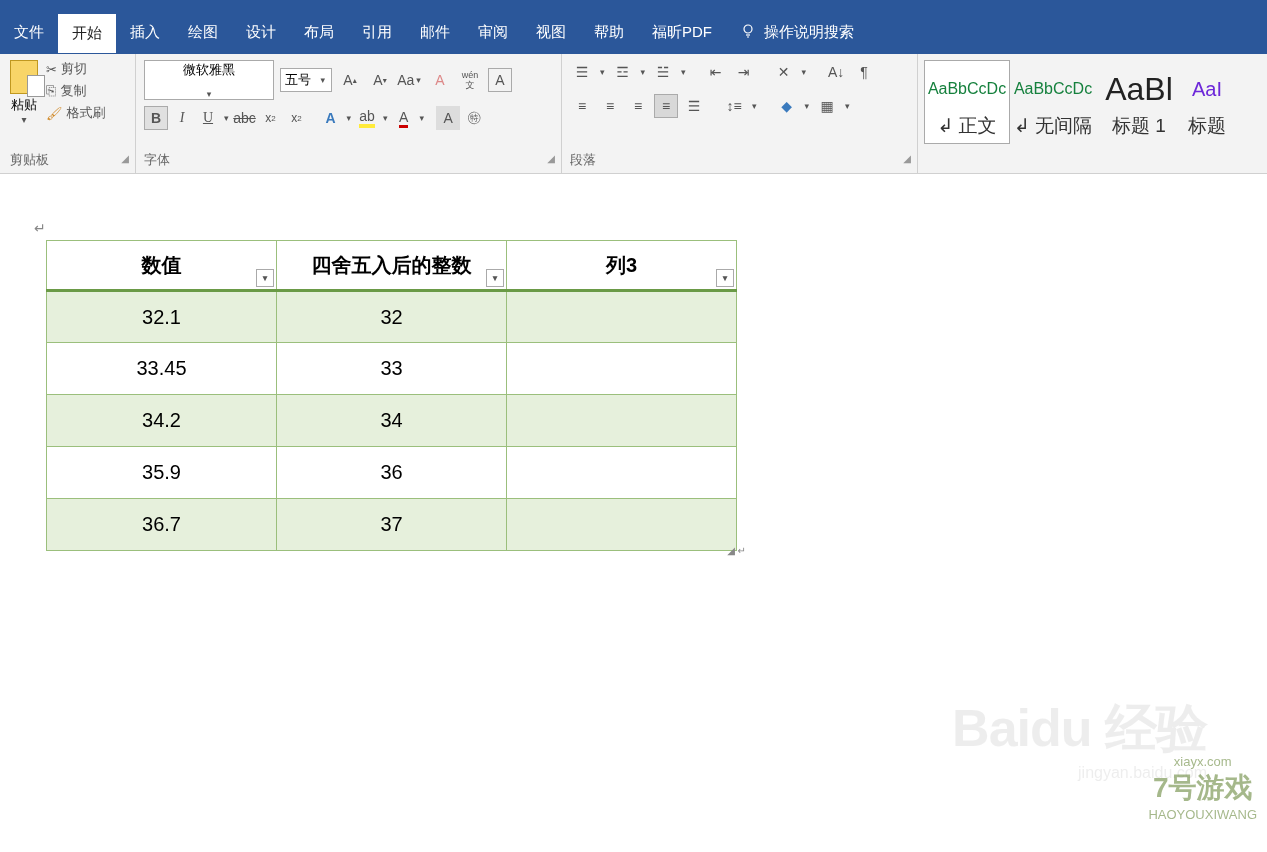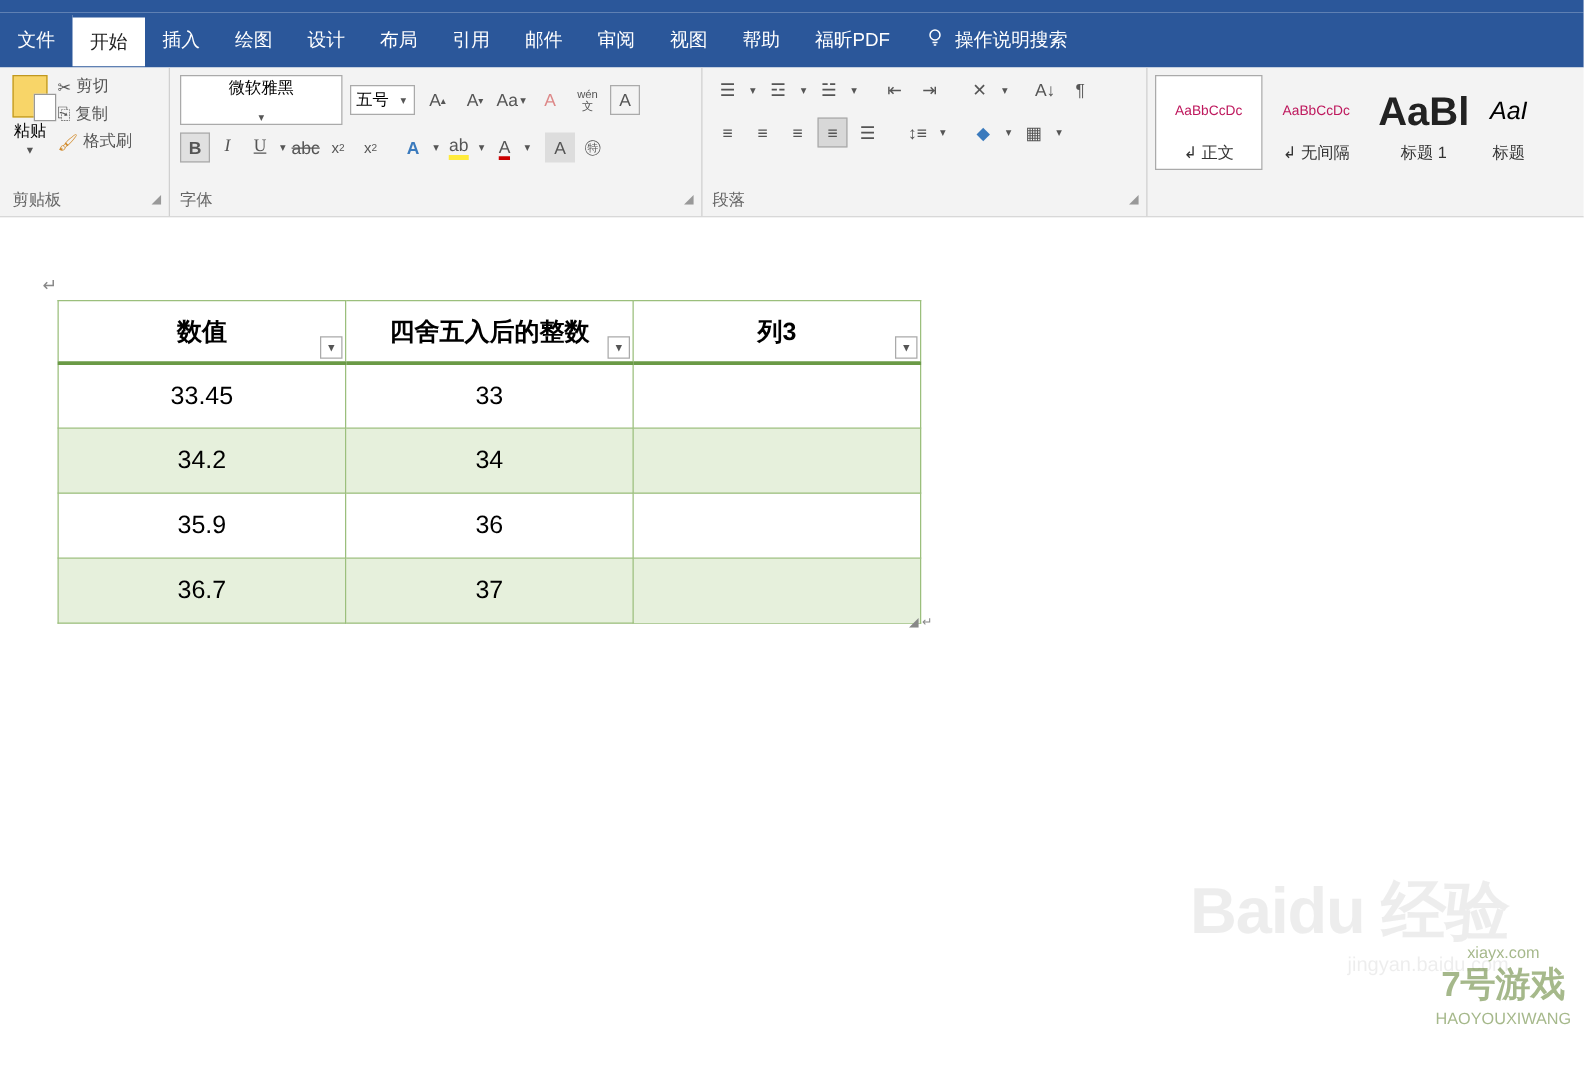--- a/index.html
+++ b/index.html
@@ -33,24 +33,24 @@
   .btn.ul { text-decoration: underline; font-family: serif; }
   .btn.small { font-size: 12px; }
   .btn.strike { text-decoration: line-through; }
   .dd { font-size: 9px; color: #555; padding: 0 2px; }
   .font-bot { display: flex; gap: 2px; align-items: center; }
   .para-top, .para-bot { display: flex; gap: 4px; align-items: center; }
   .para-top { margin-bottom: 10px; }
   .styles { display: flex; gap: 0; padding: 6px 0 0 6px; }
   .style-item { width: 86px; border: 1px solid transparent; text-align: center; padding: 8px 2px 4px 2px; cursor: pointer; }
   .style-item.selected { border: 1px solid #aaa; background: #fff; }
-  .style-prev { font-size: 11px; color: #be185d; height: 40px; overflow: hidden; display: flex; align-items: center; justify-content: center; }
-  .style-prev.big { font-size: 32px; font-weight: bold; color: #222; }
-  .style-prev.med { font-size: 20px; color: #000000; font-style: italic; }
-  .style-name { font-size: 13px; color: #333; margin-top: 4px; }
+  .style-prev { font-size: 16px; color: #15803d; height: 40px; overflow: hidden; display: flex; align-items: center; justify-content: center; }
+  .style-prev.big { font-size: 32px; font-weight: normal; color: #222; }
+  .style-prev.med { font-size: 20px; color: #6d28d9; }
+  .style-name { font-size: 19px; color: #333; margin-top: 4px; }
   .doc { background: #fff; padding: 30px; position: relative; }
   .pilcrow { font-size: 14px; color: #888; position: absolute; left: 34px; top: 46px; }
   .wtable { border-collapse: collapse; margin-left: 16px; margin-top: 36px; }
   .wtable th, .wtable td { border: 1px solid #9bbf7c; text-align: center; font-size: 20px; }
   .wtable th { height: 50px; width: 230px; border-bottom: 3px solid #6a9a46; position: relative; font-weight: bold; }
   .wtable td { height: 52px; width: 230px; }
   .wtable tr.even td { background: #e6f0dc; }
   .filter { width: 18px; height: 18px; border: 1px solid #aaa; background: #fff; position: absolute; right: 2px; bottom: 2px; font-size: 9px; line-height: 16px; color: #555; }
   .watermark { position: absolute; right: 60px; bottom: 70px; opacity: .14; text-align: right; color: #888; }
   .watermark .b { font-size: 52px; font-weight: bold; letter-spacing: -1px; }
@@ -248,20 +248,25 @@
       </th>
       <th>
         <span>四舍五入后的整数</span>
         <span class="filter">▾</span>
       </th>
       <th style="position:relative">
         <span>列3</span>
         <span class="filter">▾</span>
       </th>
     </tr>
+    <tr class="even">
+      <td>32.1</td>
+      <td>32</td>
+      <td></td>
+    </tr>
     <tr>
       <td>33.45</td>
       <td>33</td>
       <td></td>
     </tr>
     <tr class="even">
       <td>34.2</td>
       <td>34</td>
       <td></td>
     </tr>

